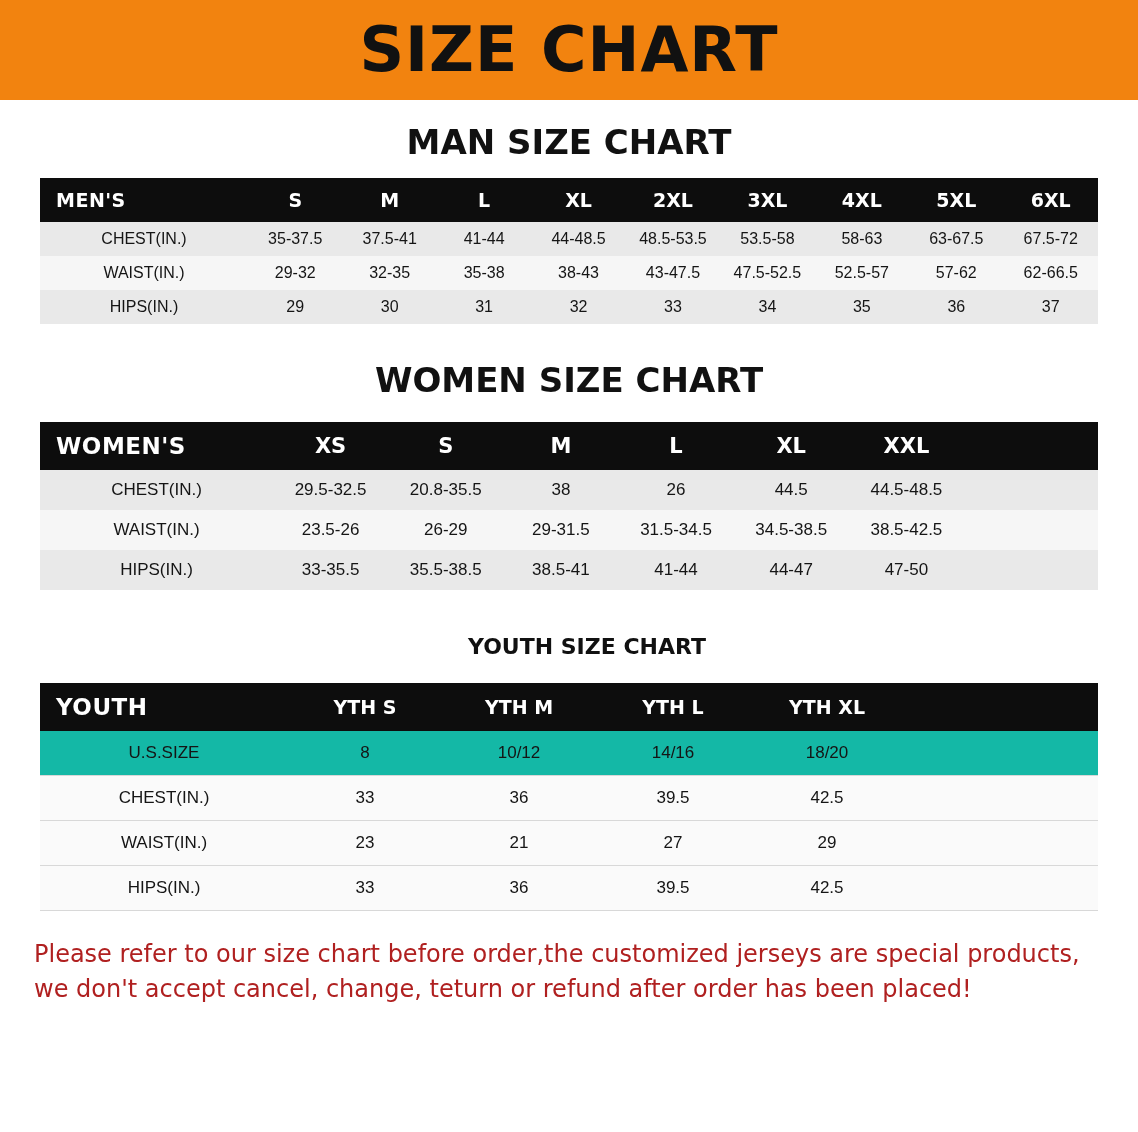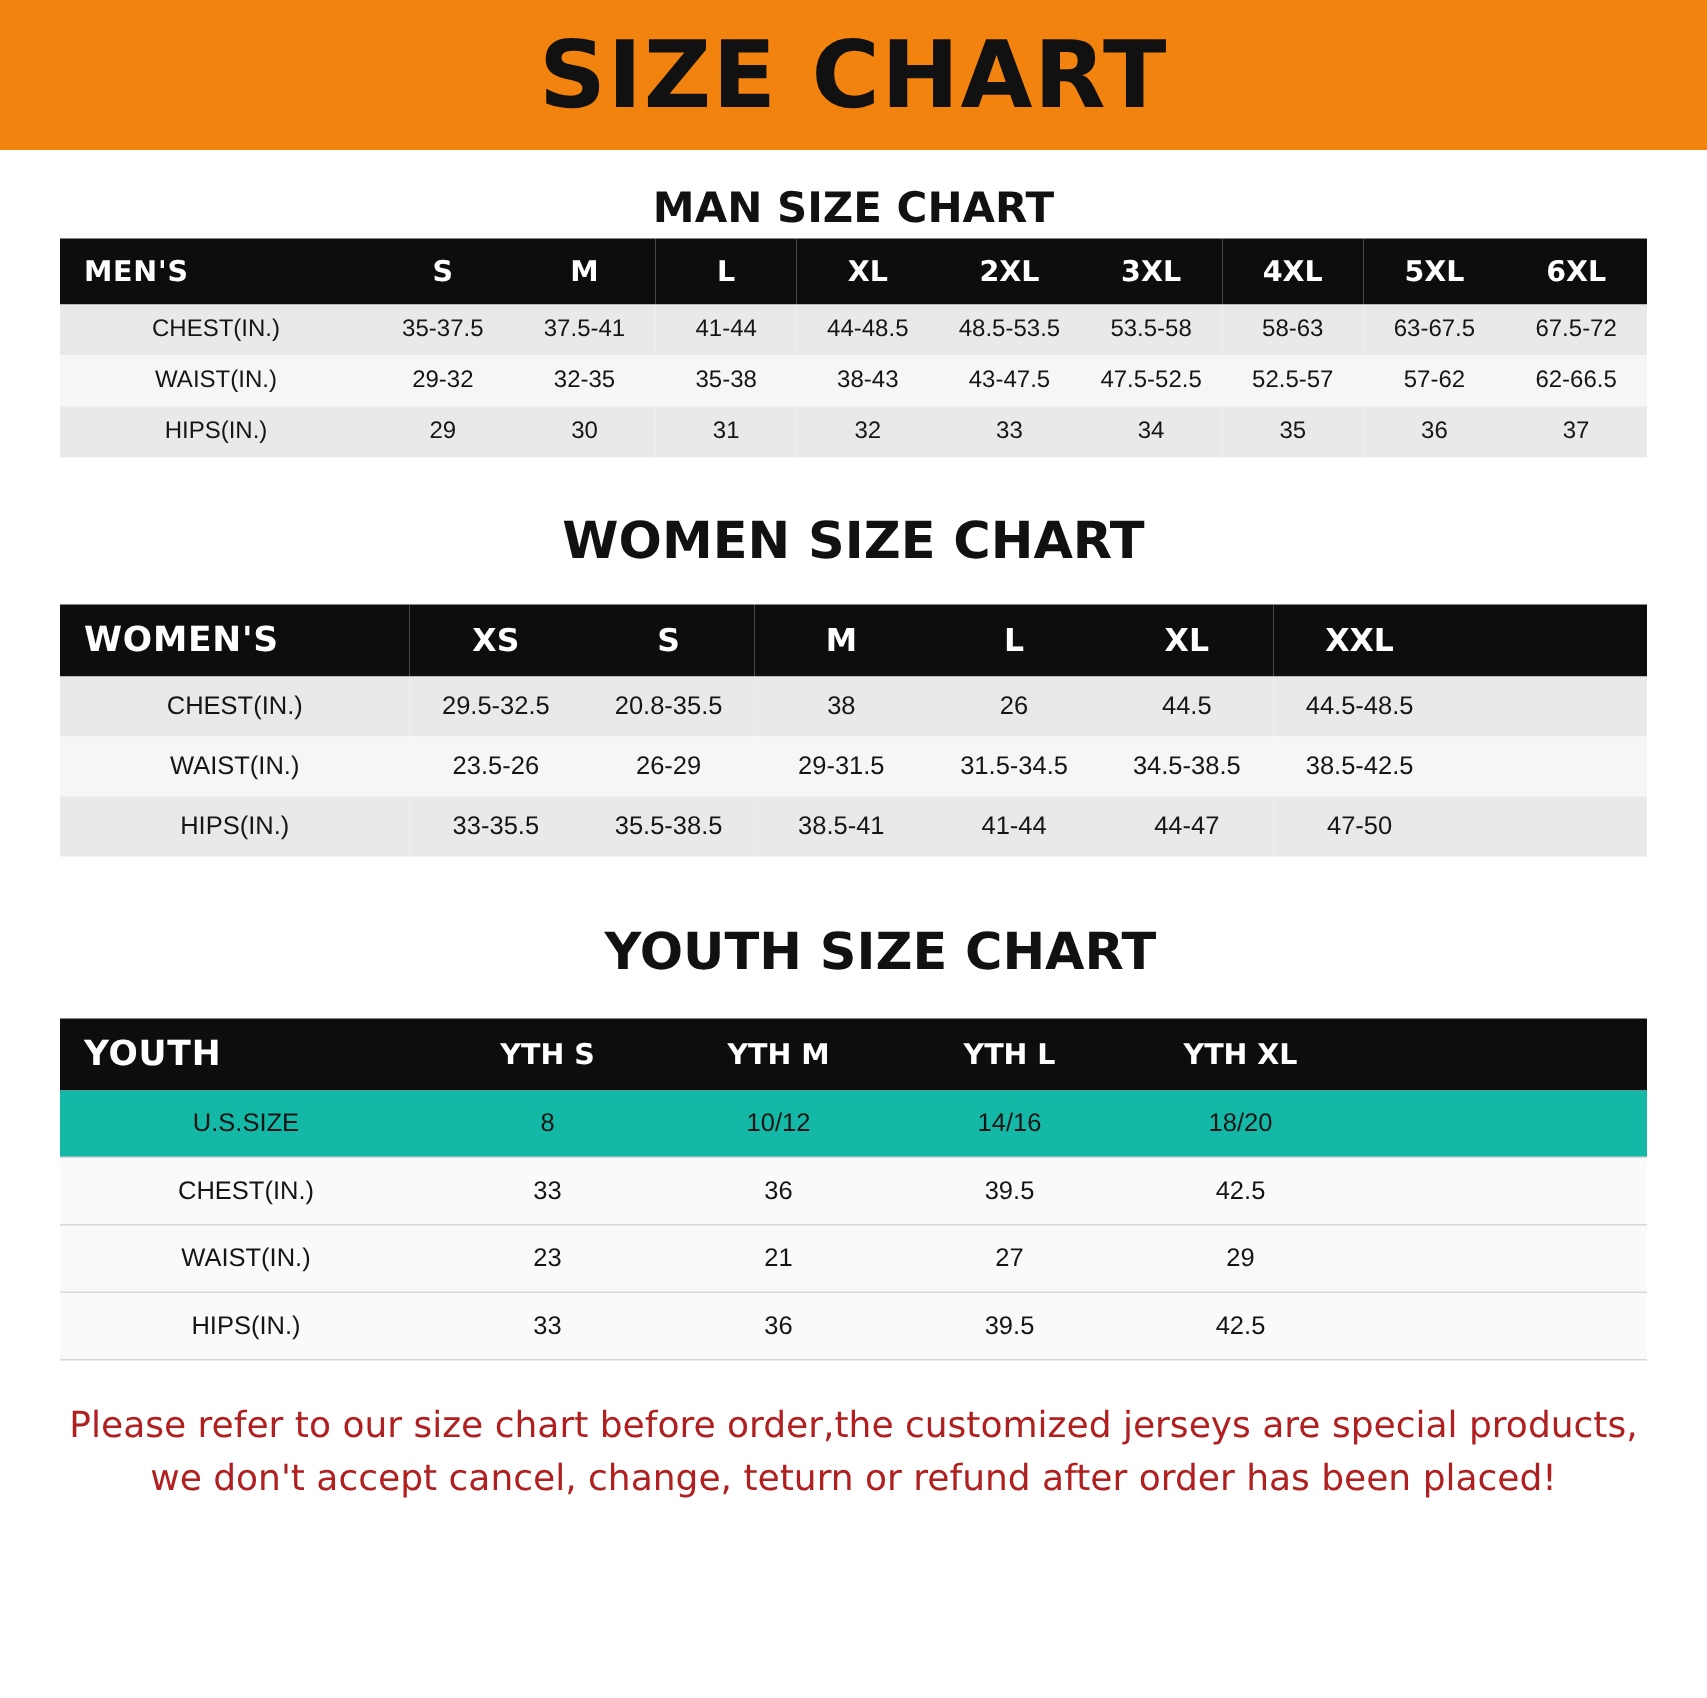--- a/index.html
+++ b/index.html
@@ -37,31 +37,31 @@
     line-height: 1;
   }
   
   .section-title {
     text-align: center;
     font-family: "DejaVu Sans", sans-serif;
     font-weight: bold;
     color: #111111;
   }
   .title-man {
-    font-size: 28px;
+    font-size: 34px;
     margin-top: 22px;
-    margin-bottom: 4px;
+    margin-bottom: 16px;
   }
   .title-women {
     font-size: 34px;
     margin-top: 36px;
     margin-bottom: 22px;
   }
   .title-youth {
-    font-size: 34px;
+    font-size: 22px;
     margin-top: 44px;
     margin-bottom: 24px;
     padding-left: 36px;
   }
   
   .table-wrap {
     margin: 0 40px;
   }
   table {
     width: 1058px;
@@ -108,21 +108,21 @@
   .women thead th.corner, .youth thead th.corner { font-size: 23px; }
   .women tbody td, .youth tbody td { font-size: 17px; padding: 10px 2px; }
   .youth tbody td { padding: 12px 2px; }
   
   .note {
     margin: 26px 34px 0 34px;
     color: #b02020;
     font-family: "DejaVu Sans", sans-serif;
     font-size: 24px;
     line-height: 1.45;
-    text-align: center;
+    text-align: left;
   }
   .note div { white-space: nowrap; }
 </style>
 </head>
 <body>
 
 <div class="page">
 
   <div class="banner">
     <div class="banner-title">SIZE CHART</div>

